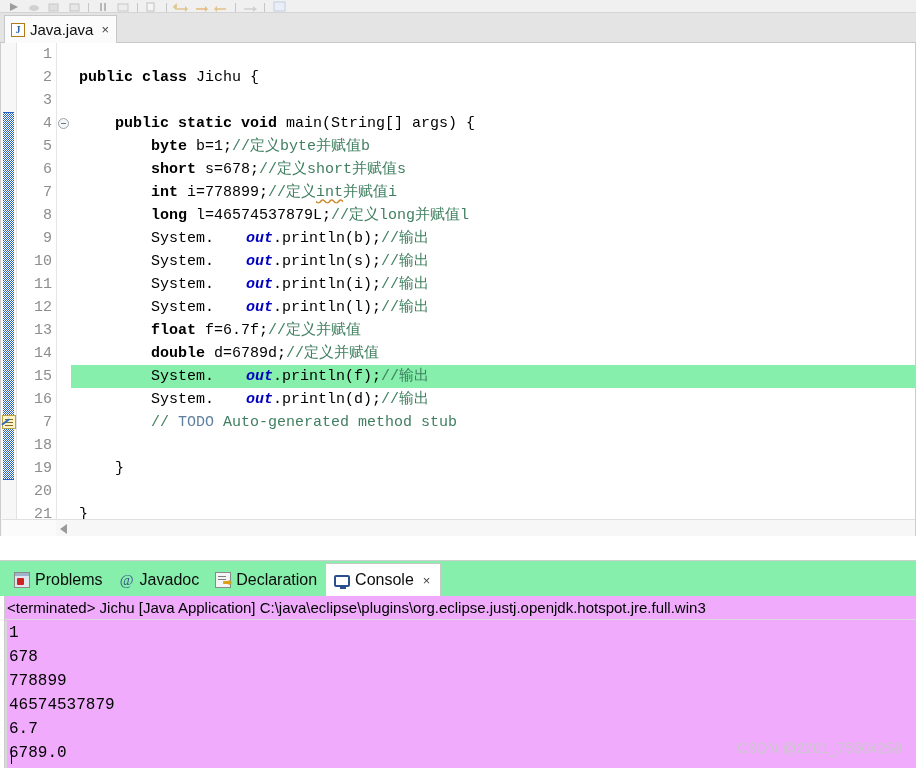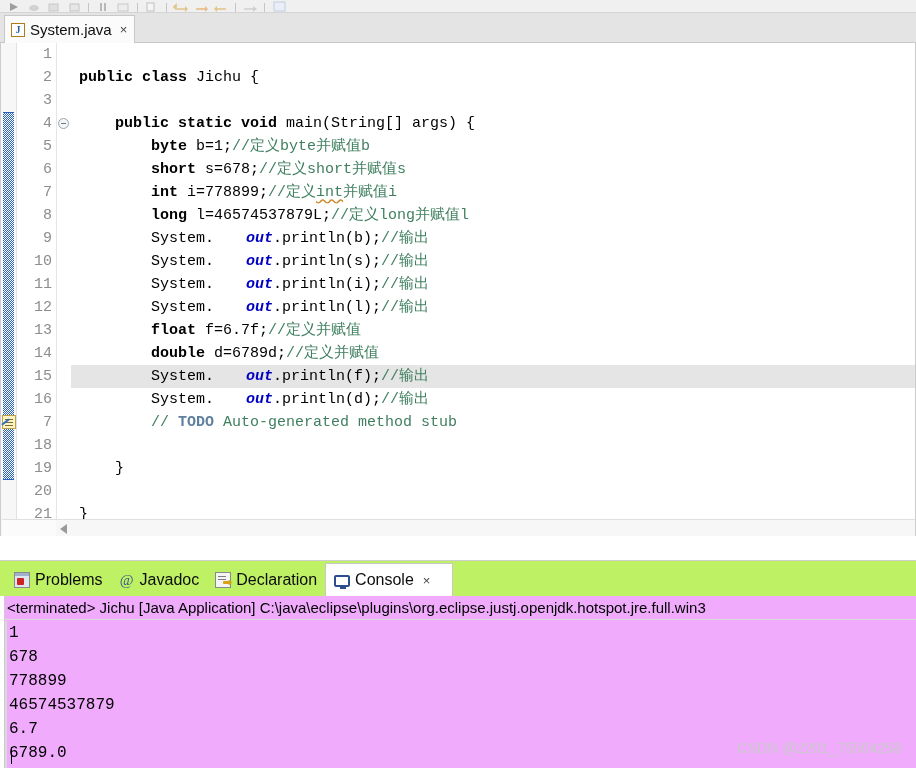--- a/index.html
+++ b/index.html
@@ -145,24 +145,24 @@
     position: absolute; left: 70px; top: 0; right: 0; bottom: 0;
     font-family: "Liberation Mono", monospace;
     font-size: 15px;
     white-space: pre;
   }
   .cl {
     height: 23px; line-height: 23px;
     padding-left: 8px;
     color: #000000;
   }
-  .cl.cur { background: #e5e5e5; }
+  .cl.cur { background: #86efac; }
   .k  { color: #000000; font-weight: bold; }         
   .c  { color: #3f7f5f; }                            
-  .td { color: #5f7f9f; font-weight: bold; }         
+  .td { color: #5f7f9f; font-weight: normal; }         
   .fi { color: #0000c0; font-weight: bold; font-style: italic; margin-left: 32px; }
   .warn {
     text-decoration: underline wavy #d08a2e;
     text-underline-offset: 2px;
   }
 
   
   .hscroll {
     position: absolute; left: 1px; bottom: 0;
     width: 914px; height: 17px;
@@ -178,38 +178,38 @@
     width: 0; height: 0;
     border-top: 5px solid transparent;
     border-bottom: 5px solid transparent;
     border-right: 7px solid #9a9a9a;
   }
 
   
   .viewtabs {
     position: absolute; top: 560px; left: 0;
     width: 916px; height: 36px;
-    background: #bef264;
+    background: #86efac;
     border-top: 1px solid #cfcfcf;
     display: flex; align-items: flex-end;
     padding-left: 6px;
   }
   .vtab {
     height: 33px;
     display: flex; align-items: center; gap: 5px;
     padding: 0 8px;
     font-size: 16px; color: #0c0c0c;
     white-space: nowrap;
     cursor: pointer;
   }
   .vtab.active {
     background: #ffffff;
     border: 1px solid #c8c8c8;
     border-bottom: none;
-    padding-right: 22px;
+    padding-right: 10px;
   }
   .vtab-close { font-size: 13px; color: #444; margin-left: 4px; }
 
   .ico { width: 16px; height: 16px; position: relative; flex: none; }
   
   .ico-problems {
     border: 1px solid #8a8a8a; background: #dfe6ef;
   }
   .ico-problems::before {
     content: ""; position: absolute; left: 0; top: 0; right: 0;
@@ -363,21 +363,21 @@
     <div class="tb-ico">
       <svg width="13" height="11" viewBox="0 0 13 11">
           <rect x="1" y="1" width="11" height="9" fill="#e6eefb" stroke="#9db4d4"></rect>
         </svg>
     </div>
   </div>
 
   <div class="tabrow">
     <div class="etab">
       <span class="jicon">J</span>
-      <span class="etab-label">System.java</span>
+      <span class="etab-label">Java.java</span>
       <span class="etab-close">×</span>
     </div>
   </div>
 
   <div class="editor">
     <div class="ann-ruler">
       <div class="changebar" id="changebar" style="top: 69px; height: 368px;"></div>
       <div class="task-ico" id="taskico" style="top: 372px;"></div>
     </div>
 

